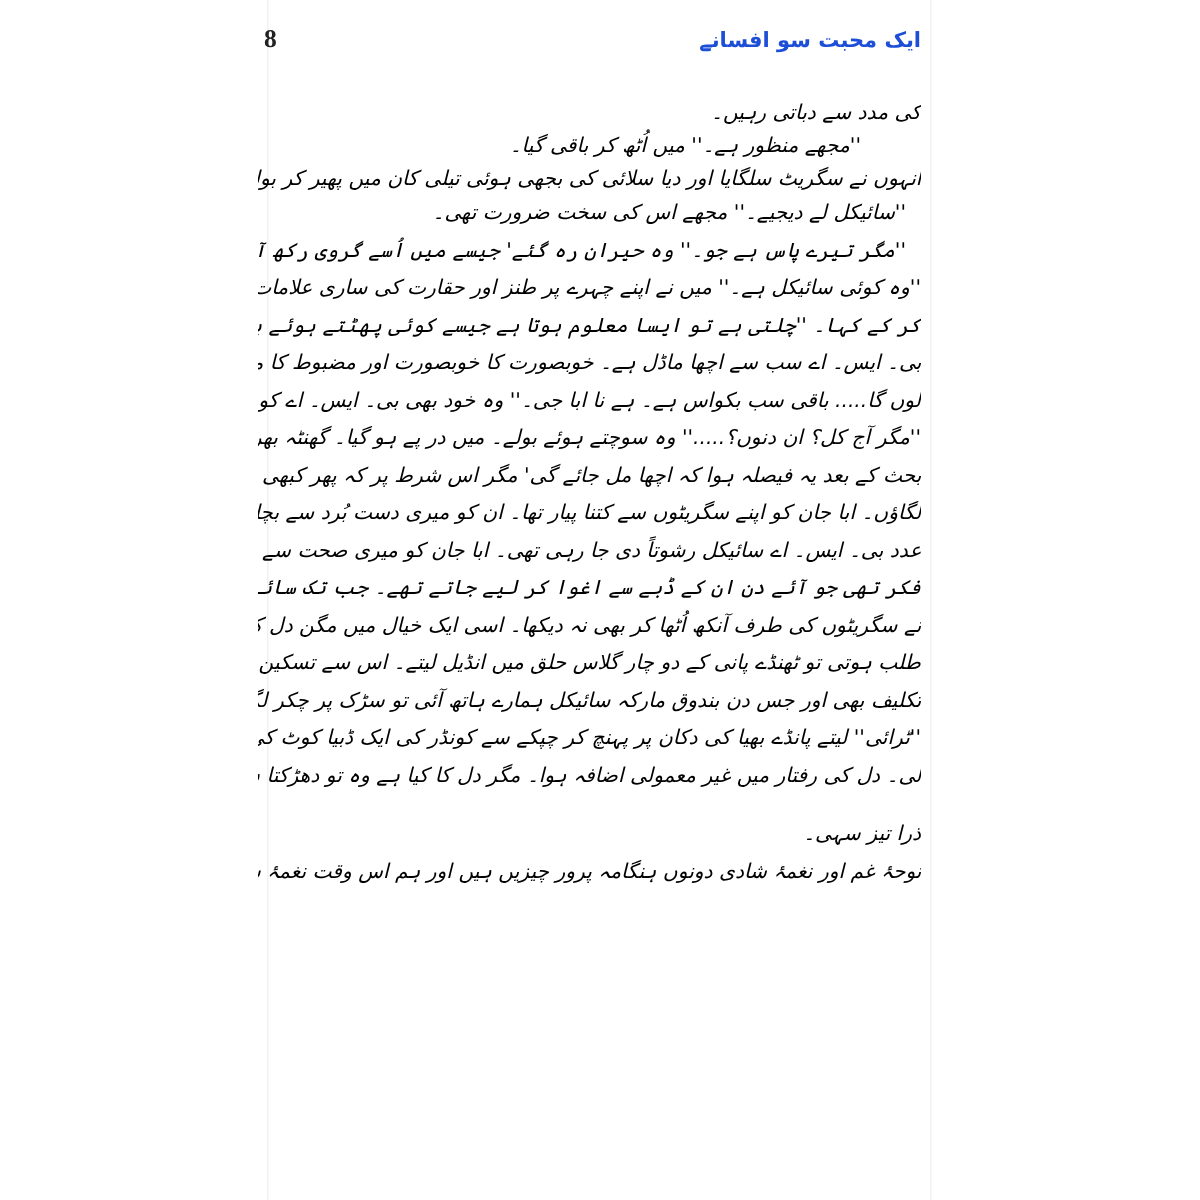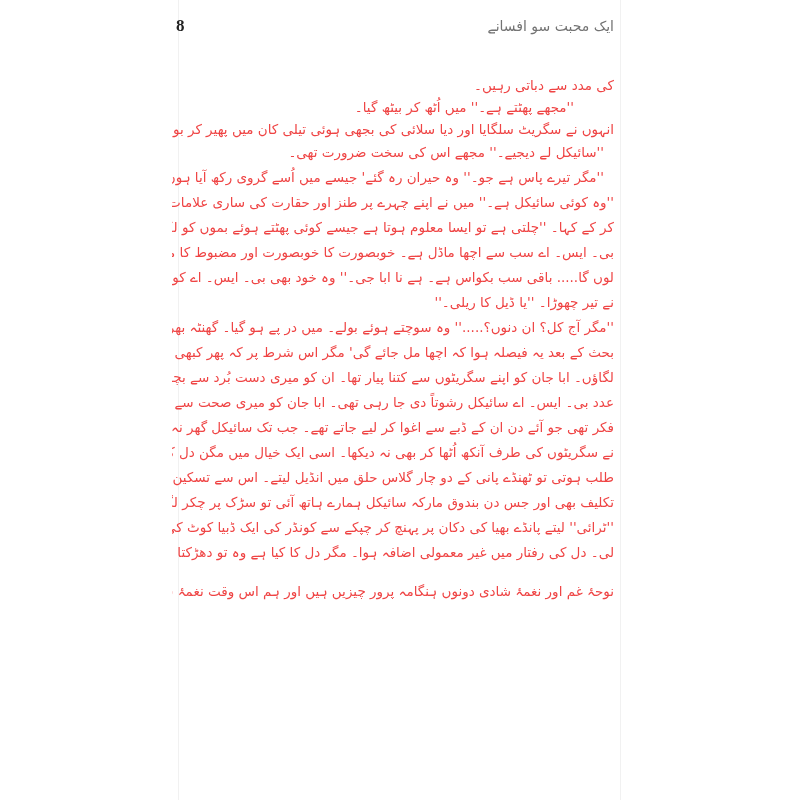--- a/index.html
+++ b/index.html
@@ -40,32 +40,33 @@
       font-weight: bold;
       font-size: 17px;
       color: #222;
     }
     .running-title {
       position: absolute;
       right: 186px;
       top: 18px;
       direction: rtl;
       font-size: 14px;
-      font-weight: normal;
-      color: #737373;
+      font-weight: bold;
+      color: #1d4ed8;
     }
     .text-block {
       position: absolute;
       left: 172px;
-      top: 74px;
+      top: 64px;
       width: 442px;
       direction: rtl;
       text-align: justify;
       font-size: 13.5px;
-      color: #ef4444;
+      color: #000000;
+      font-style: italic;
     }
     .line {
       display: block;
       white-space: nowrap;
       overflow: hidden;
       height: 25px;
       line-height: 25px;
     }
     .line.tight { height: 22px; line-height: 22px; }
     .line.justify {
@@ -80,35 +81,35 @@
 
 <div class="page">
   <div class="edge left"></div>
   <div class="edge right"></div>
 
   <div class="page-number">8</div>
   <div class="running-title">ایک محبت سو افسانے</div>
 
   <div class="text-block" id="text-block">
       <span class="line tight">کی مدد سے دباتی رہیں۔</span>
-      <span class="line tight indent1">''مجھے پھٹتے ہے۔'' میں اُٹھ کر بیٹھ گیا۔</span>
+      <span class="line tight indent1">''مجھے منظور ہے۔'' میں اُٹھ کر باقی گیا۔</span>
       <span class="line tight">انہوں نے سگریٹ سلگایا اور دیا سلائی کی بجھی ہوئی تیلی کان میں پھیر کر بولے۔</span>
       <span class="line indent2">''سائیکل لے دیجیے۔'' مجھے اس کی سخت ضرورت تھی۔</span>
       <span class="line indent2">''مگر تیرے پاس ہے جو۔'' وہ حیران رہ گئے' جیسے میں اُسے گروی رکھ آیا ہوں۔</span>
       <span class="line justify">''وہ کوئی سائیکل ہے۔'' میں نے اپنے چہرے پر طنز اور حقارت کی ساری علامات پیدا</span>
       <span class="line justify">کر کے کہا۔ ''چلتی ہے تو ایسا معلوم ہوتا ہے جیسے کوئی پھٹتے ہوئے بموں کو لکڑی سے پیٹ رہا ہو۔''</span>
       <span class="line justify">بی۔ ایس۔ اے سب سے اچھا ماڈل ہے۔ خوبصورت کا خوبصورت اور مضبوط کا مضبوط۔ میں تو وہی</span>
       <span class="line justify">لوں گا..... باقی سب بکواس ہے۔ ہے نا ابا جی۔'' وہ خود بھی بی۔ ایس۔ اے کو پسند کرتے تھے۔ میں</span>
-      <span class="line ">نے تیر چھوڑا۔ ''یا ڈیل کا ریلی۔''</span>
       <span class="line justify">''مگر آج کل؟ ان دنوں؟.....'' وہ سوچتے ہوئے بولے۔ میں در پے ہو گیا۔ گھنٹہ بھر کی</span>
       <span class="line justify">بحث کے بعد یہ فیصلہ ہوا کہ اچھا مل جائے گی' مگر اس شرط پر کہ پھر کبھی سگریٹ کو ہاتھ تک نہ</span>
       <span class="line justify">لگاؤں۔ ابا جان کو اپنے سگریٹوں سے کتنا پیار تھا۔ ان کو میری دست بُرد سے بچانے کے لیے ایک</span>
       <span class="line justify">عدد بی۔ ایس۔ اے سائیکل رشوتاً دی جا رہی تھی۔ ابا جان کو میری صحت سے زیادہ اپنے سگریٹوں کی</span>
       <span class="line justify">فکر تھی جو آئے دن ان کے ڈبے سے اغوا کر لیے جاتے تھے۔ جب تک سائیکل گھر نہ پہنچ گئی ہم</span>
       <span class="line justify">نے سگریٹوں کی طرف آنکھ اُٹھا کر بھی نہ دیکھا۔ اسی ایک خیال میں مگن دل کو تسلی دیا کیے۔ نشہ کی</span>
       <span class="line justify">طلب ہوتی تو ٹھنڈے پانی کے دو چار گلاس حلق میں انڈیل لیتے۔ اس سے تسکین بھی ہوتی اور</span>
       <span class="line justify">تکلیف بھی اور جس دن بندوق مارکہ سائیکل ہمارے ہاتھ آئی تو سڑک پر چکر لگاتے اس کی</span>
       <span class="line justify">''ٹرائی'' لیتے پانڈے بھیا کی دکان پر پہنچ کر چپکے سے کونڈر کی ایک ڈبیا کوٹ کی جیب میں ڈال</span>
       <span class="line justify">لی۔ دل کی رفتار میں غیر معمولی اضافہ ہوا۔ مگر دل کا کیا ہے وہ تو دھڑکتا ہی رہتا ہے۔ آہستہ نہ سہی</span>
       <span class="gap"></span>
+      <span class="line ">ذرا تیز سہی۔</span>
       <span class="line justify">نوحۂ غم اور نغمۂ شادی دونوں ہنگامہ پرور چیزیں ہیں اور ہم اس وقت نغمۂ شادی والے</span>
     </div>
 </div>
 
 </body></html>

